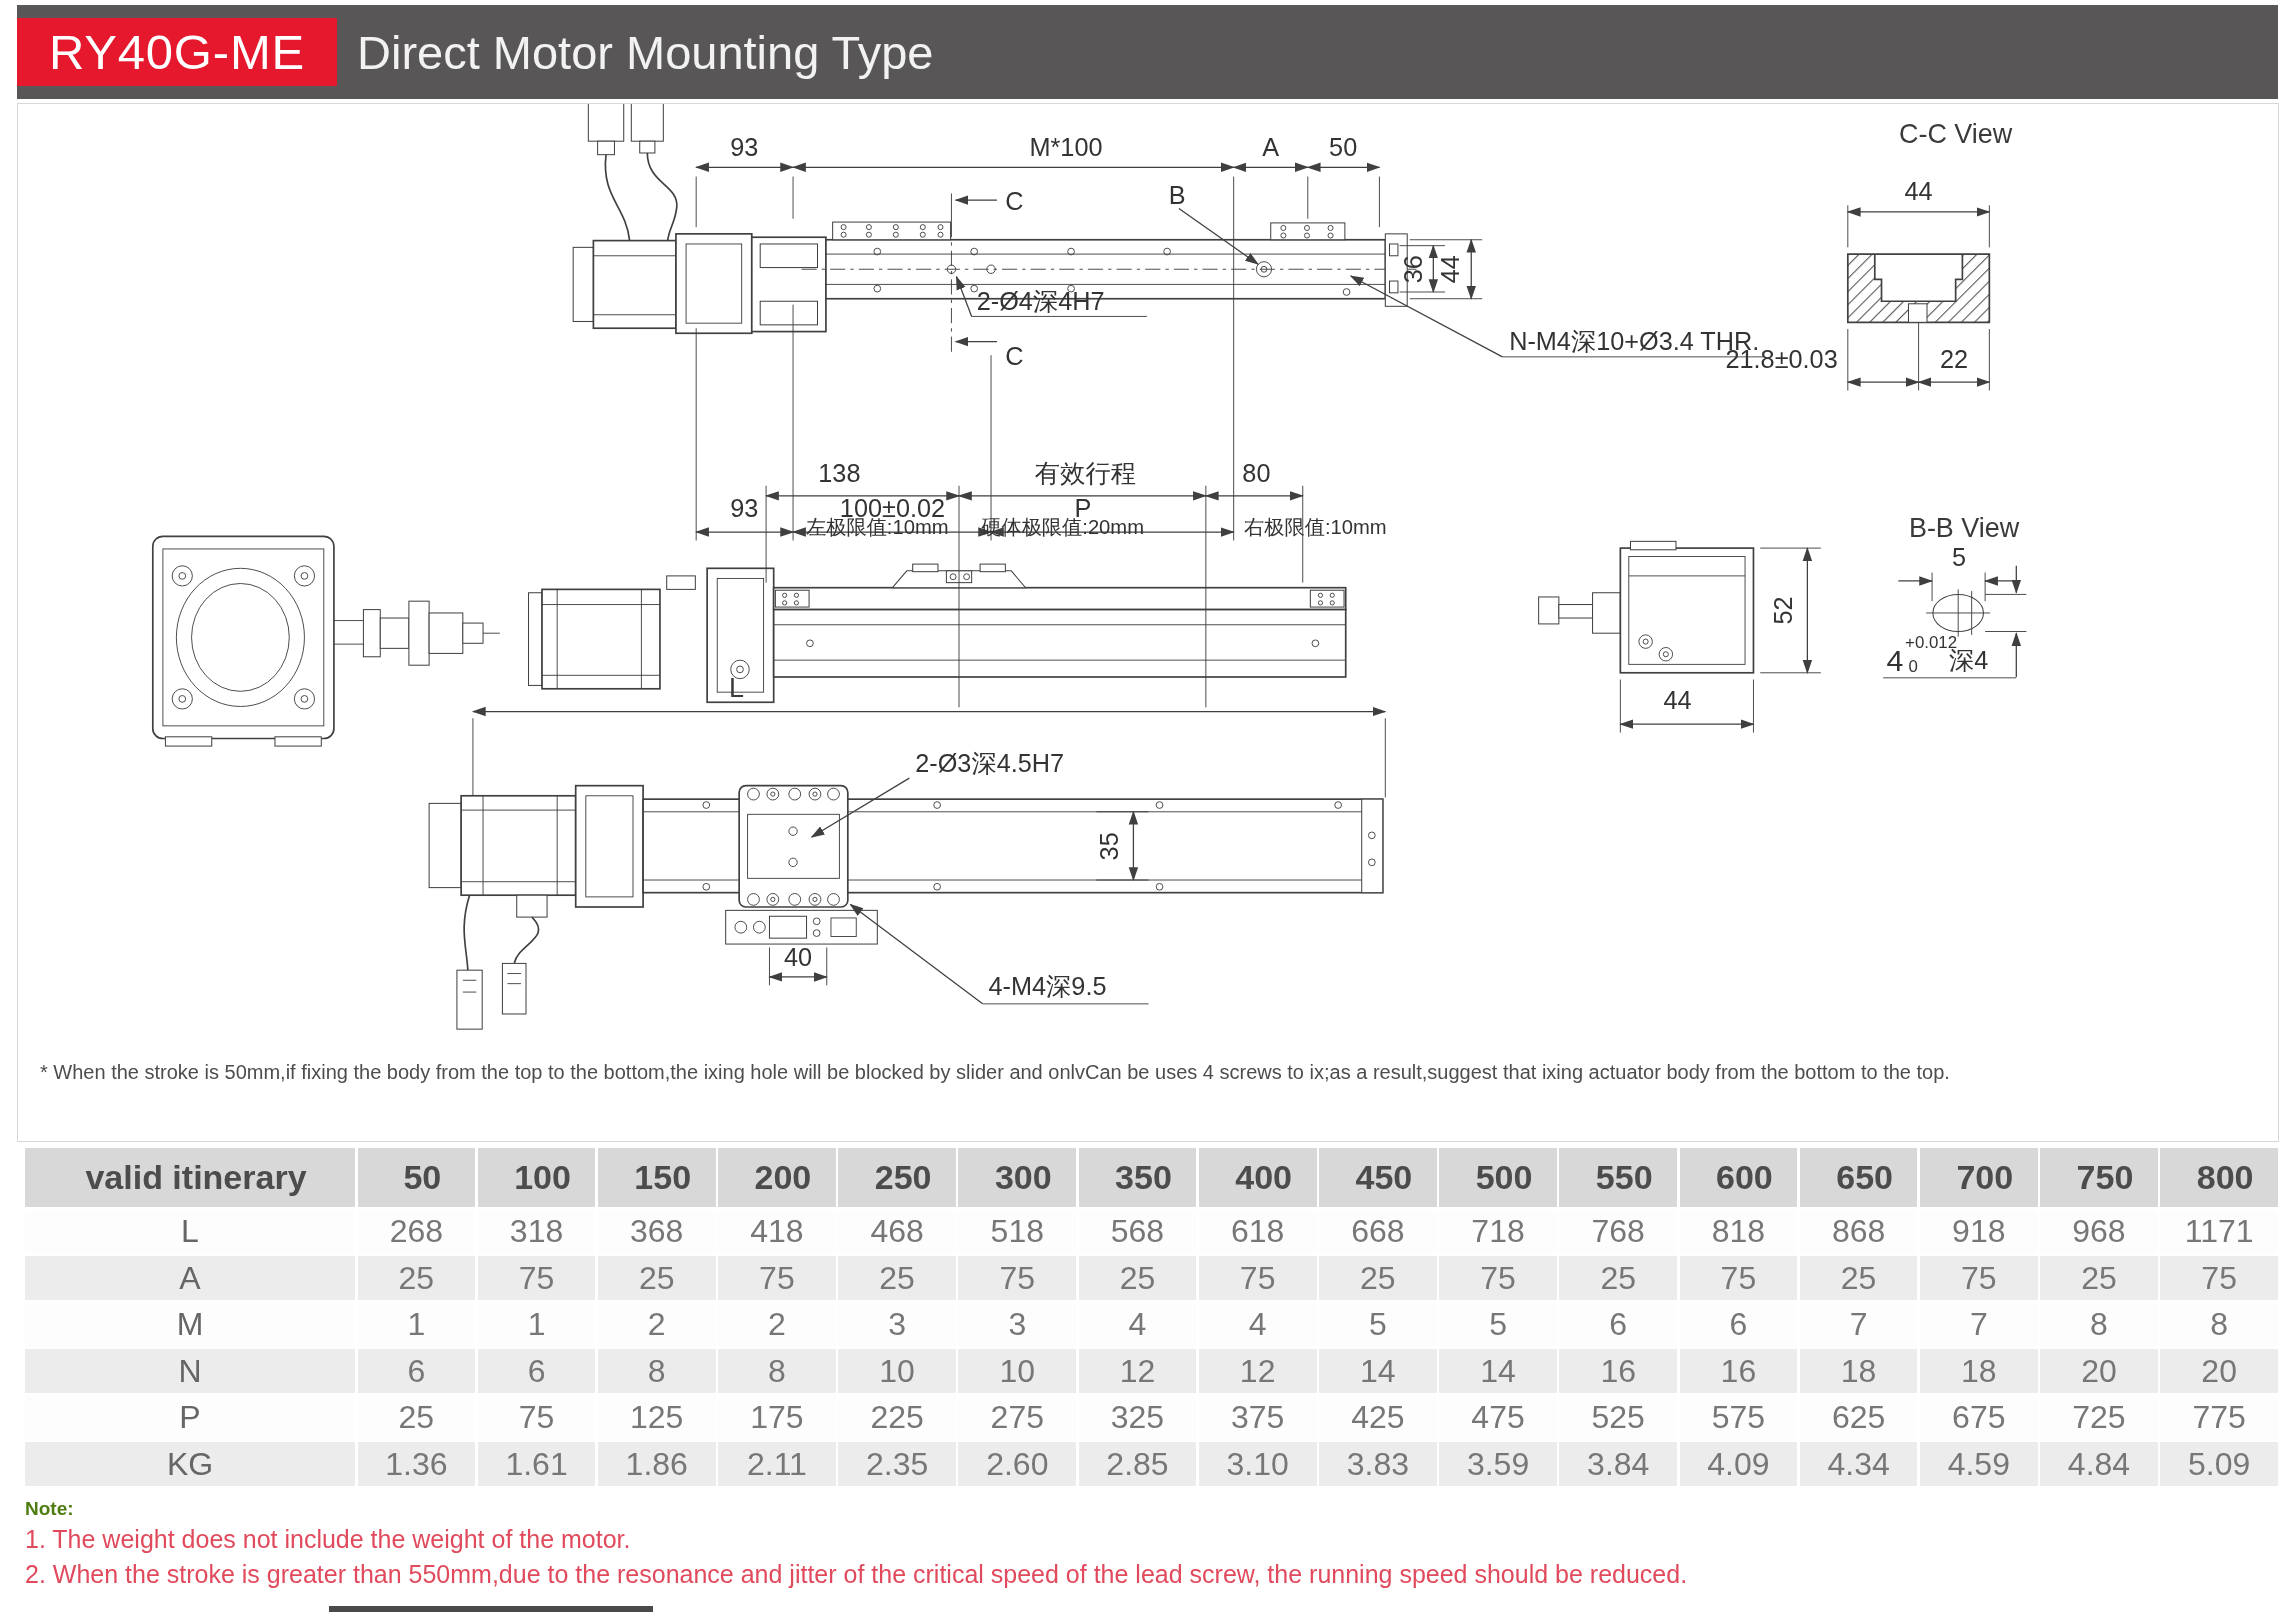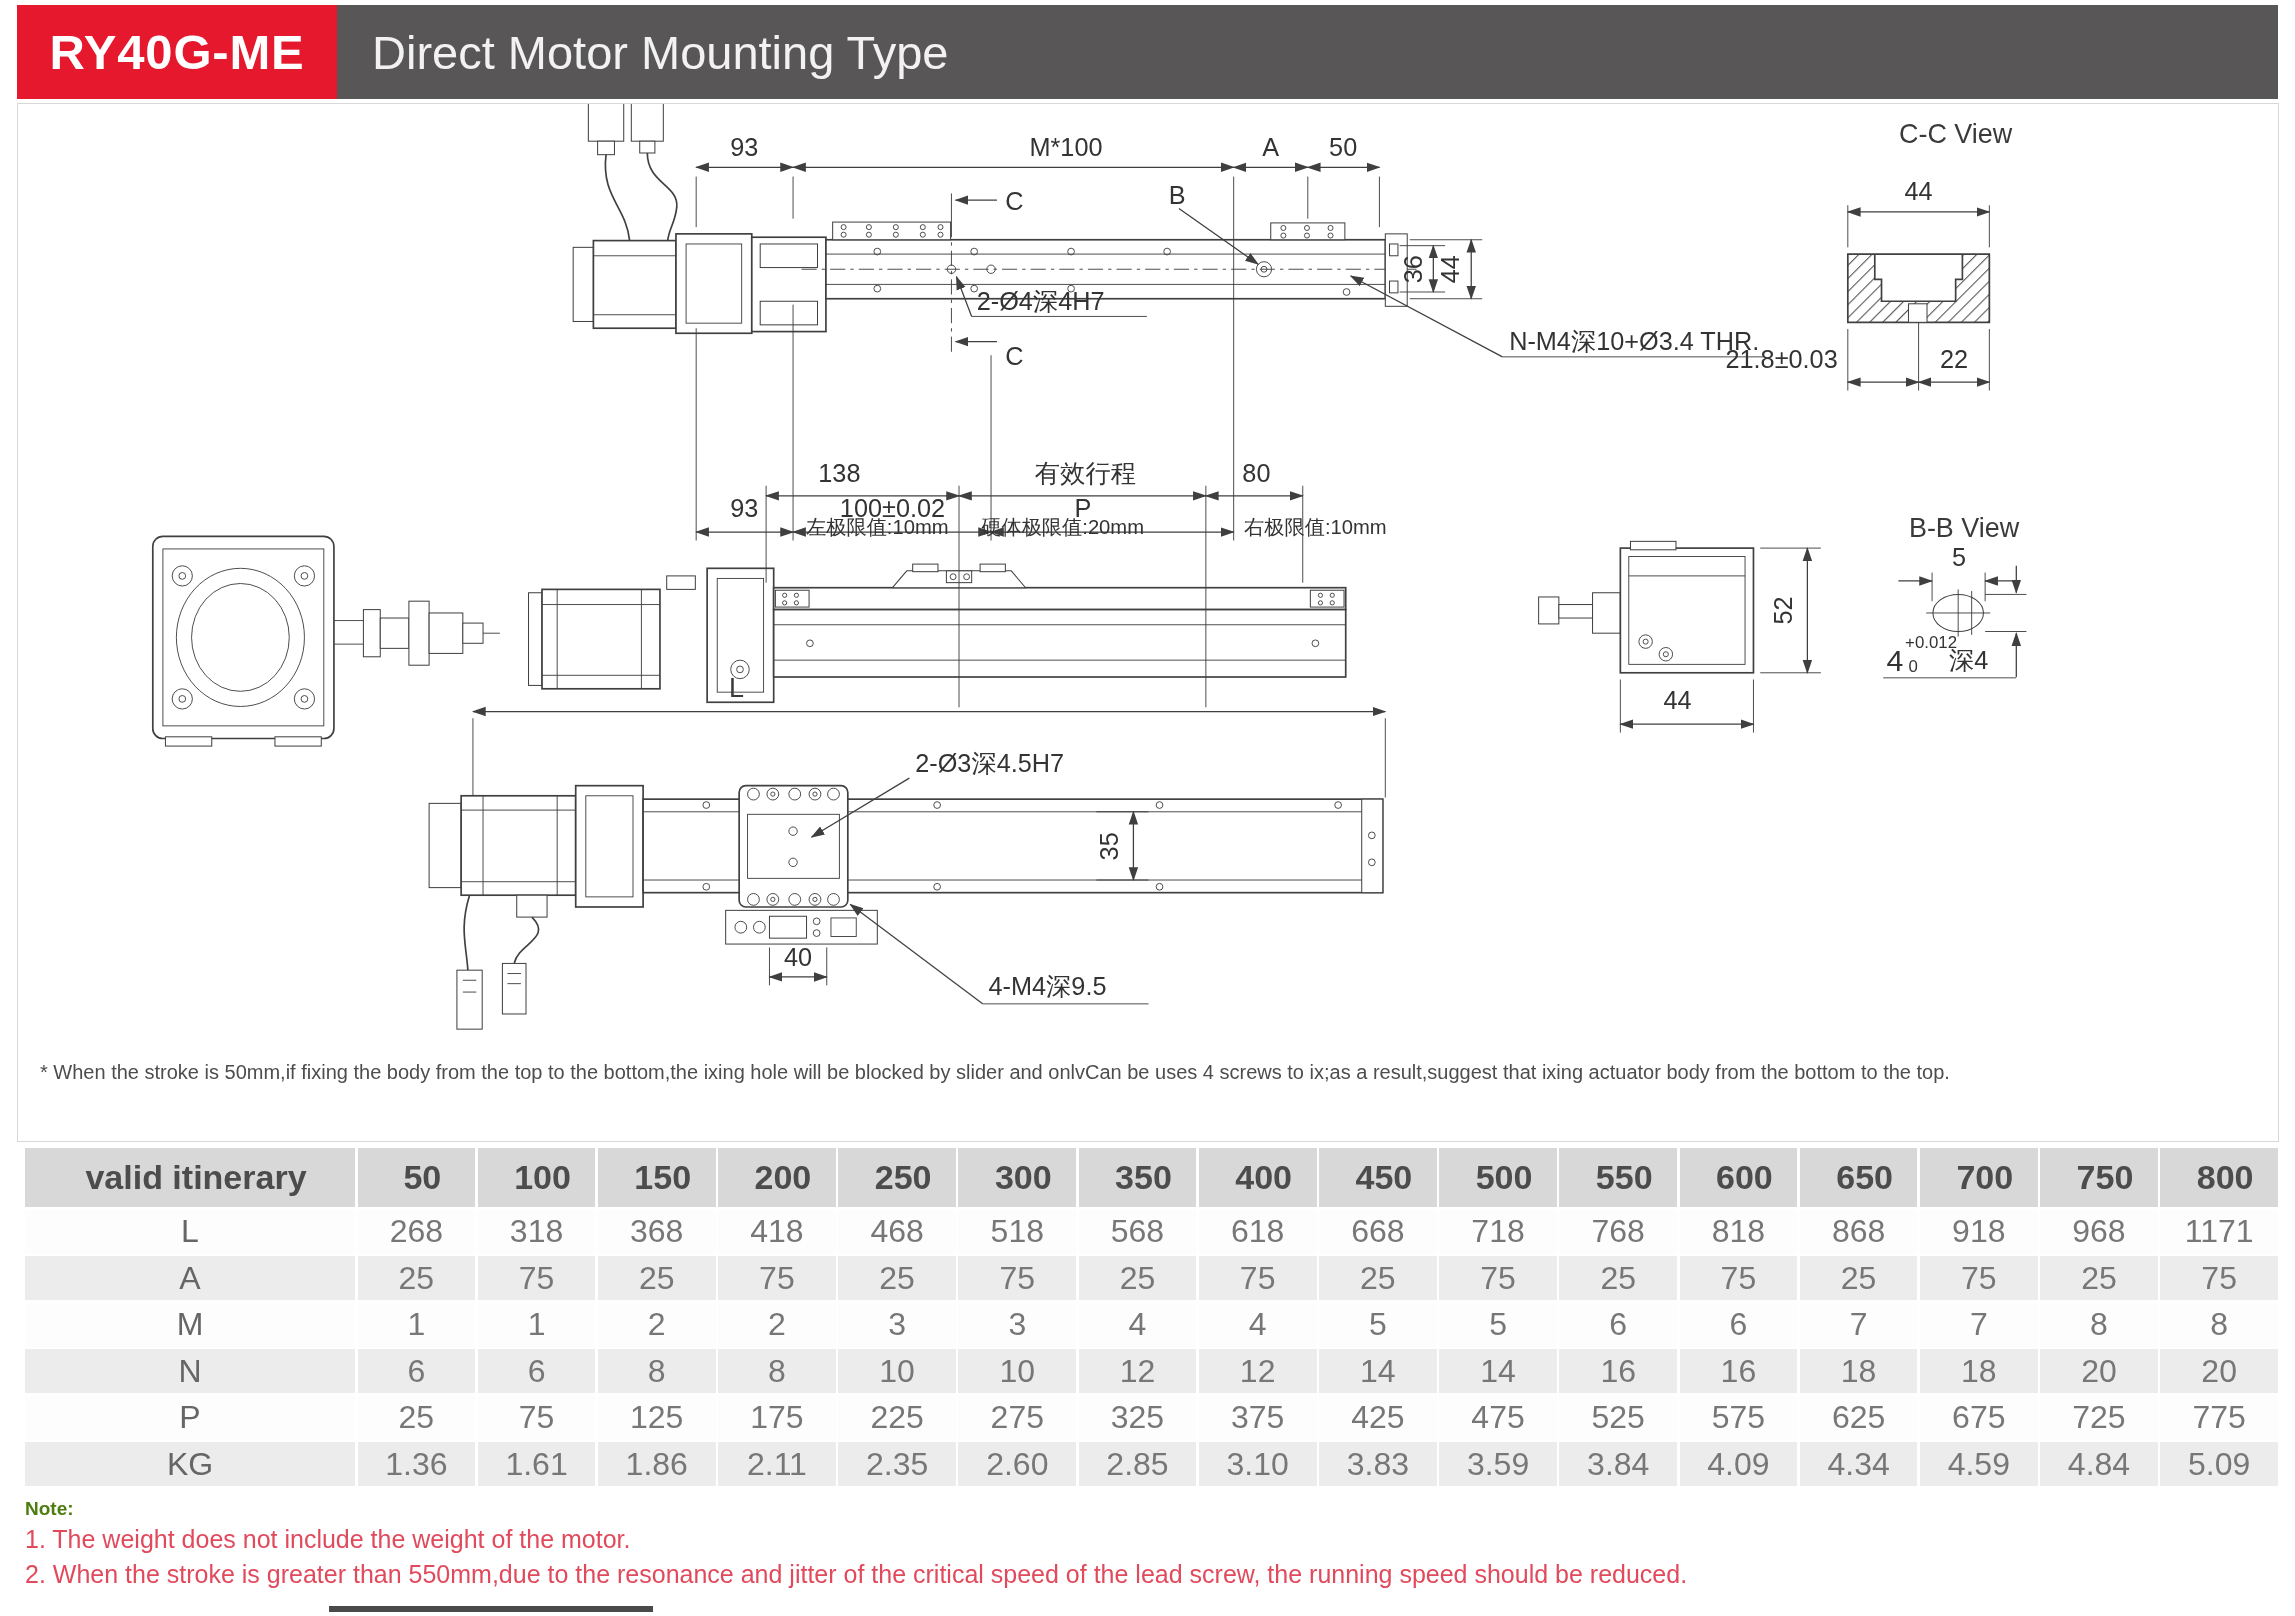--- a/index.html
+++ b/index.html
@@ -1,20 +1,20 @@
 <!DOCTYPE html>
 <html style="font-size:13.5px"><head>
 <meta charset="utf-8">
 <style>
   html,body{margin:0;padding:0;background:#fff;}
   body{width:2295px;height:1617px;position:relative;font-family:"Liberation Sans",sans-serif;overflow:hidden;}
   
   .hdr{position:absolute;left:17px;top:5px;right:17px;height:94px;background:#595657;display:flex;align-items:center;}
-  .hdr .model{width:320px;height:94px;background:#e5182d;color:#fff;font-weight:bold;font-size:49px;display:flex;align-items:center;justify-content:center;letter-spacing:0.8px;}
-  .hdr .title{color:#f2f2f2;font-size:47px;padding-left:35px;}
+  .hdr .model{width:320px;height:68px;background:#e5182d;color:#fff;font-weight:normal;font-size:49px;display:flex;align-items:center;justify-content:center;letter-spacing:0.8px;}
+  .hdr .title{color:#f2f2f2;font-size:47px;padding-left:20px;}
   
   .draw{position:absolute;left:17px;top:103px;width:2262px;height:1039px;border:1.7px solid #d8d8d8;box-sizing:border-box;background:#fff;}
   .draw svg{position:absolute;left:0;top:0;}
   .footnote{position:absolute;left:39px;top:1060px;width:2207px;font-size:20px;color:#4d4d4d;}
   
   .ln{stroke:#404040;stroke-width:2;fill:none}
   .tn{stroke:#404040;stroke-width:1.1;fill:none}
   .fw{fill:#fff;stroke:#404040;stroke-width:2}
   .f1{fill:#fff;stroke:#404040;stroke-width:1.2}
   .dm{stroke:#3f3f3f;stroke-width:1.5;fill:none;marker-start:url(#ar);marker-end:url(#ar)}

